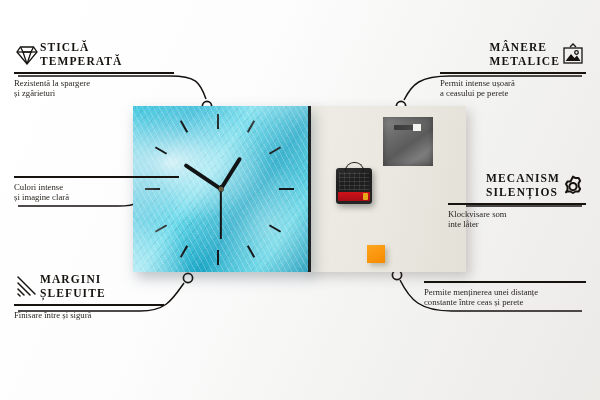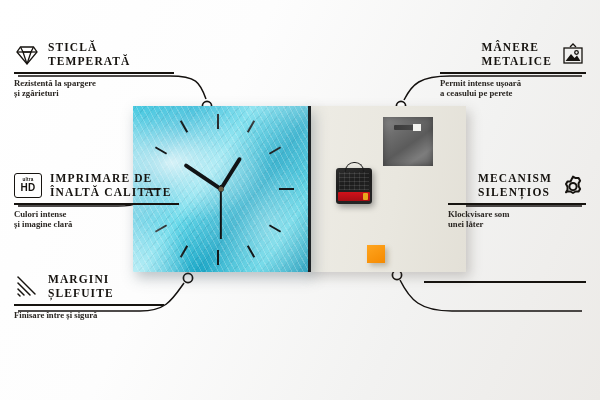--- a/index.html
+++ b/index.html
@@ -78,31 +78,31 @@
   #spacer{
     position:absolute;left:62px;top:139px;width:18px;height:18px;
     background:linear-gradient(150deg,#ffa51f 0%,#f58a00 100%);
     box-shadow:3px 3px 5px rgba(90,70,30,.30);
   }
 
   
   .callout{position:absolute;}
   .callout.left{text-align:left;}
   .callout.right{}
-  .head{display:flex;align-items:center;gap:8px;}
+  .head{display:flex;align-items:center;}
   .callout.right .head{justify-content:flex-end;}
   .title{
     font-family:"Liberation Serif",serif;font-weight:bold;
     font-size:11.5px;letter-spacing:1.1px;color:#16130f;
     line-height:13.5px;text-transform:uppercase;white-space:pre-line;
   }
   .rule{height:1.5px;background:#16130f;margin:4px 0 4px;}
   .desc{
     font-family:"Liberation Serif",serif;font-size:8.7px;color:#2a2622;
-    line-height:10.6px;white-space:pre-line;font-weight:bold;
+    line-height:10.6px;white-space:pre-line;
   }
   .ico{width:26px;height:26px;flex:0 0 26px;}
   .ico svg{display:block;width:26px;height:26px;}
 
   
   .hdbadge{
     width:26px;height:23px;flex:0 0 26px;border:1.5px solid #16130f;border-radius:3px;
     display:flex;flex-direction:column;align-items:center;justify-content:center;line-height:1;
   }
   .hdbadge .u{font-size:4.6px;font-weight:bold;letter-spacing:.2px;color:#16130f;
@@ -192,28 +192,20 @@
       </span>
       <span class="title">STICLĂ
 TEMPERATĂ</span>
     </div>
     <div class="rule"></div>
     <div class="desc">Rezistentă la spargere
 și zgârieturi</div>
   </div>
 
   <div class="callout left" id="c-imprimare">
-    <div class="head">
-      <span class="hdbadge">
-        <span class="u">ultra</span>
-        <span class="h">HD</span>
-      </span>
-      <span class="title">IMPRIMARE DE
-ÎNALTĂ CALITATE</span>
-    </div>
     <div class="rule"></div>
     <div class="desc">Culori intense
 și imagine clară</div>
   </div>
 
   <div class="callout left" id="c-margini">
     <div class="head">
       <span class="ico">
         <svg viewBox="0 0 26 26">
             <g stroke="#16130f" stroke-width="1.5" fill="none" stroke-linecap="round">
@@ -259,20 +251,22 @@
         <svg viewBox="0 0 26 26">
             <g fill="none" stroke="#16130f" stroke-width="2" stroke-linejoin="round">
           <path d="M13 2.6 l2.6 1.5 h3 l1.5 2.6 -1.5 2.6 v3 l1.5 2.6 -1.5 2.6 h-3 l-2.6 1.5 -2.6 -1.5 h-3 L6 18.3 7.5 15.7 v-3 L6 10.1 7.5 7.5 h3 Z" transform="translate(0,1)"></path>
           <circle cx="13" cy="13.6" r="3.6"></circle>
             </g>
           </svg>
       </span>
     </div>
     <div class="rule"></div>
     <div class="desc">Klockvisare som
-unei låter</div>
+inte låter</div>
   </div>
 
   <div class="callout right" id="c-distant">
     <div class="rule"></div>
+    <div class="desc">Permite menținerea unei distanțe
+constante între ceas și perete</div>
   </div>
 
 </div>
 
 </body></html>

